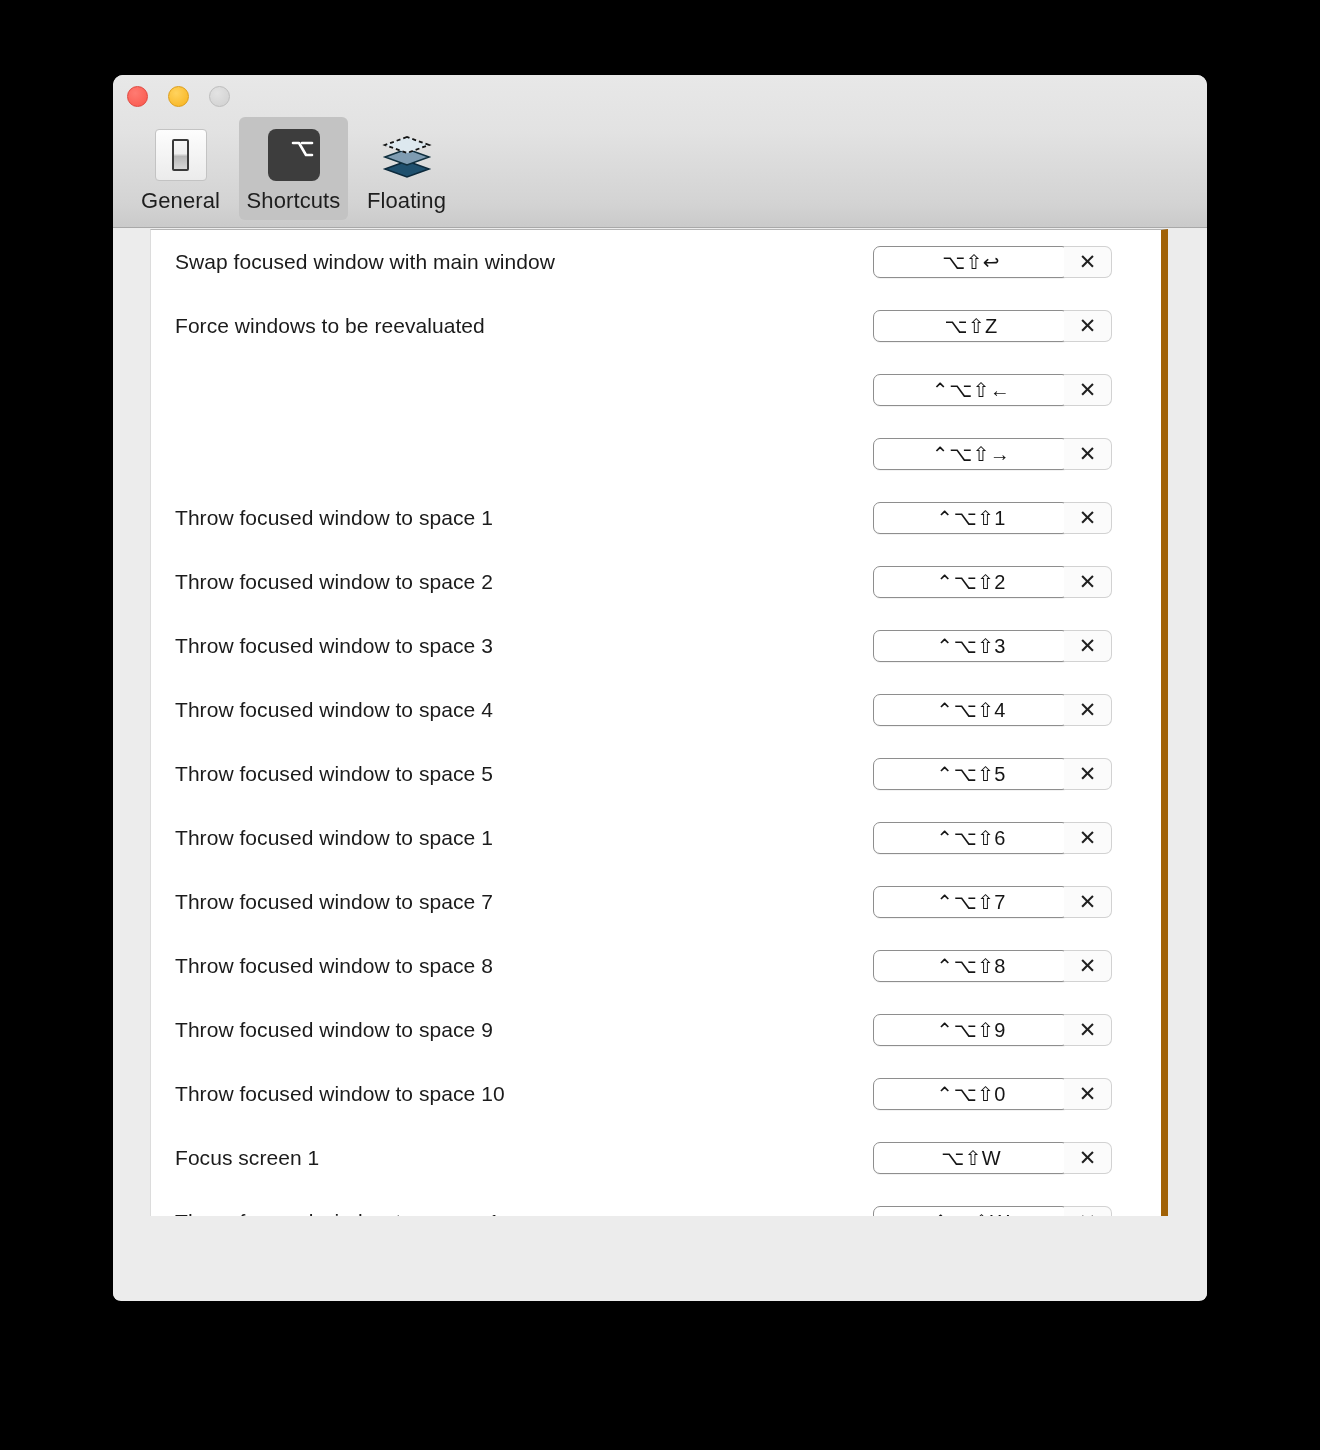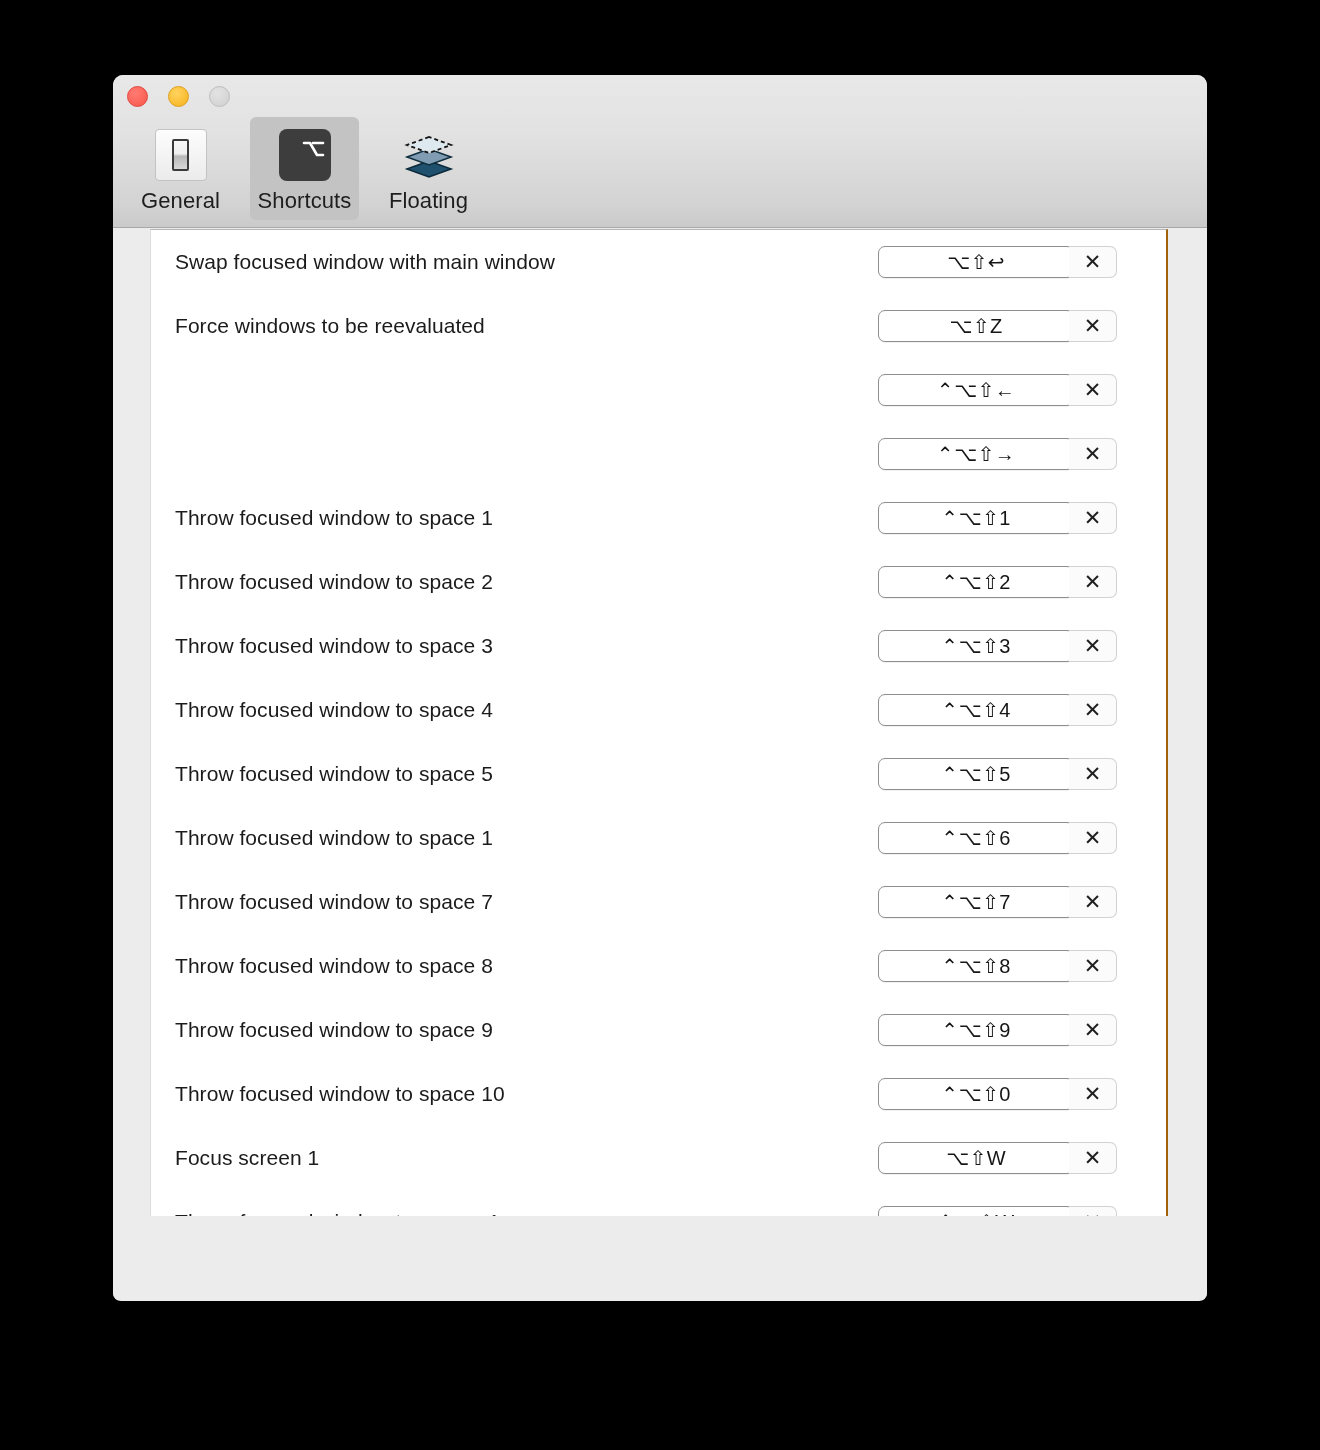--- a/index.html
+++ b/index.html
@@ -57,21 +57,21 @@
   .light.minimize { background: radial-gradient(circle at 38% 32%, #ffd35e, #f7b21c); border: 0.5px solid #dd9d16; }
   .light.zoom     { background: radial-gradient(circle at 38% 32%, #e3e3e3, #cfcfcf); border: 0.5px solid #bdbdbd; }
 
   
   #tabbar {
     position: absolute;
     left: 13px;
     top: 42px;
     display: flex;
     align-items: flex-end;
-    gap: 15px;
+    gap: 4px;
   }
   .tab {
     width: 109px;
     padding: 9px 0 8px 0;
     display: flex;
     flex-direction: column;
     align-items: center;
     gap: 6px;
     border-radius: 6px;
     cursor: default;
@@ -129,21 +129,21 @@
 
   #list-scroll {
     position: absolute;
     left: 37px;
     top: 1px;
     width: 1018px;
     height: 987px;
     background: #ffffff;
     border-top: 1px solid #b4b4b4;
     border-left: 1px solid #dcdcdc;
-    border-right: 2px solid #a16207;
+    border-right: 7px solid #a16207;
     overflow: hidden;
   }
 
   .row {
     position: relative;
     height: 64px;
     display: flex;
     align-items: center;
     padding-left: 24px;
     padding-right: 14px;

